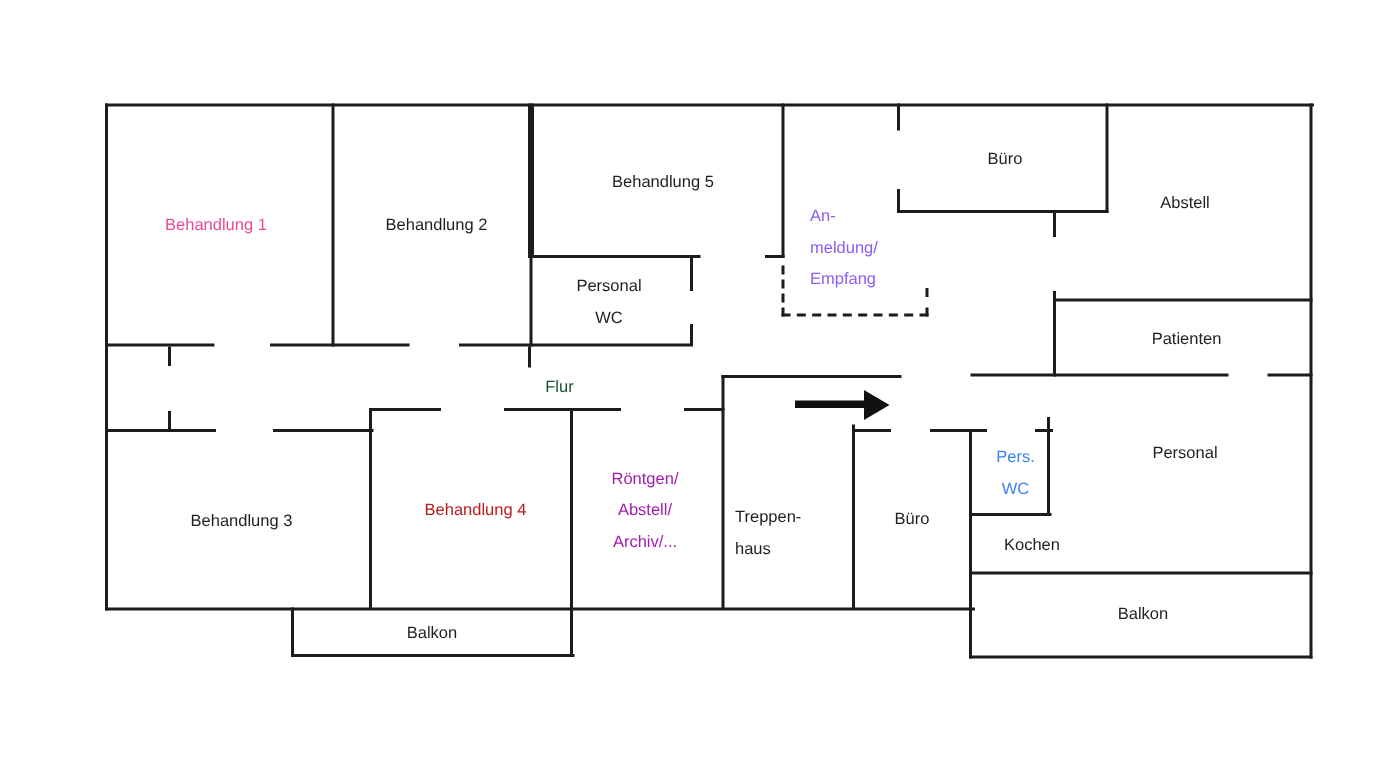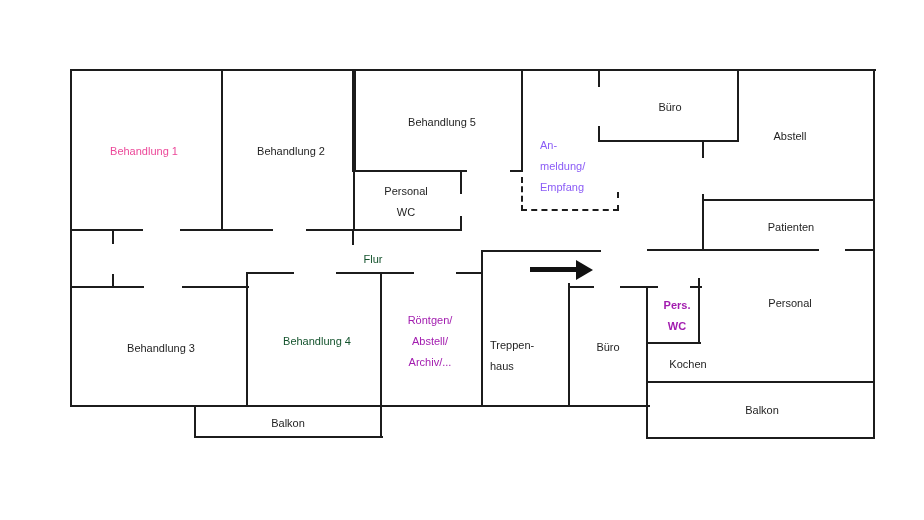--- a/index.html
+++ b/index.html
@@ -118,28 +118,28 @@
       <div class="room-label center" style="left: 406px; top: 202px; color: rgb(31, 31, 31);">Personal
 WC</div>
       <div class="room-label left" style="left: 540px; top: 166px; color: #8b5cf6;">An-
 meldung/
 Empfang</div>
       <div class="room-label center" style="left: 670px; top: 107px; color: rgb(31, 31, 31);">Büro</div>
       <div class="room-label center" style="left: 790px; top: 136px; color: rgb(31, 31, 31);">Abstell</div>
       <div class="room-label center" style="left: 791px; top: 227px; color: rgb(31, 31, 31);">Patienten</div>
       <div class="room-label center" style="left: 373px; top: 259px; color: #14532d;">Flur</div>
       <div class="room-label center" style="left: 161px; top: 348px; color: rgb(31, 31, 31);">Behandlung 3</div>
-      <div class="room-label center" style="left: 317px; top: 341px; color: #14532d;">Behandlung 4</div>
+      <div class="room-label center" style="left: 317px; top: 341px; color: #b91c1c;">Behandlung 4</div>
       <div class="room-label center" style="left: 430px; top: 341px; color: #a21caf; text-align: center;">Röntgen/
 Abstell/
 Archiv/...</div>
       <div class="room-label left" style="left: 490px; top: 356px; color: rgb(31, 31, 31);">Treppen-
 haus</div>
       <div class="room-label center" style="left: 608px; top: 347px; color: rgb(31, 31, 31);">Büro</div>
-      <div class="room-label center" style="left: 677px; top: 316px; color: #a21caf; font-weight: bold;">Pers.
+      <div class="room-label center" style="left: 677px; top: 316px; color: #3b82f6;">Pers.
 WC</div>
       <div class="room-label center" style="left: 790px; top: 303px; color: rgb(31, 31, 31);">Personal</div>
       <div class="room-label center" style="left: 688px; top: 364px; color: rgb(31, 31, 31);">Kochen</div>
       <div class="room-label center" style="left: 288px; top: 423px; color: rgb(31, 31, 31);">Balkon</div>
       <div class="room-label center" style="left: 762px; top: 410px; color: rgb(31, 31, 31);">Balkon</div>
     </div>
   <div id="arrow-layer">
       <div class="arrow-shaft" style="left: 530px; top: 267px; width: 47px; height: 5px; background: rgb(17, 17, 17);"></div>
       <div class="arrow-head" style="left: 576px; top: 259.5px; border-top-width: 10px; border-bottom-width: 10px; border-left-width: 17px; border-left-color: rgb(17, 17, 17);"></div>
     </div>

